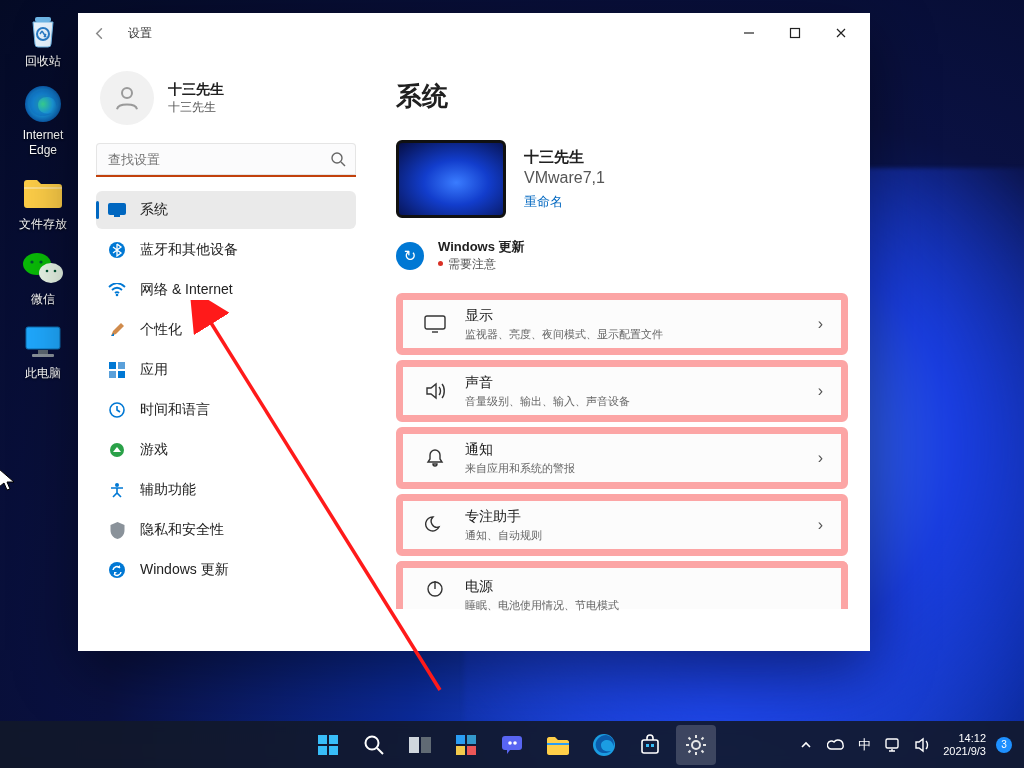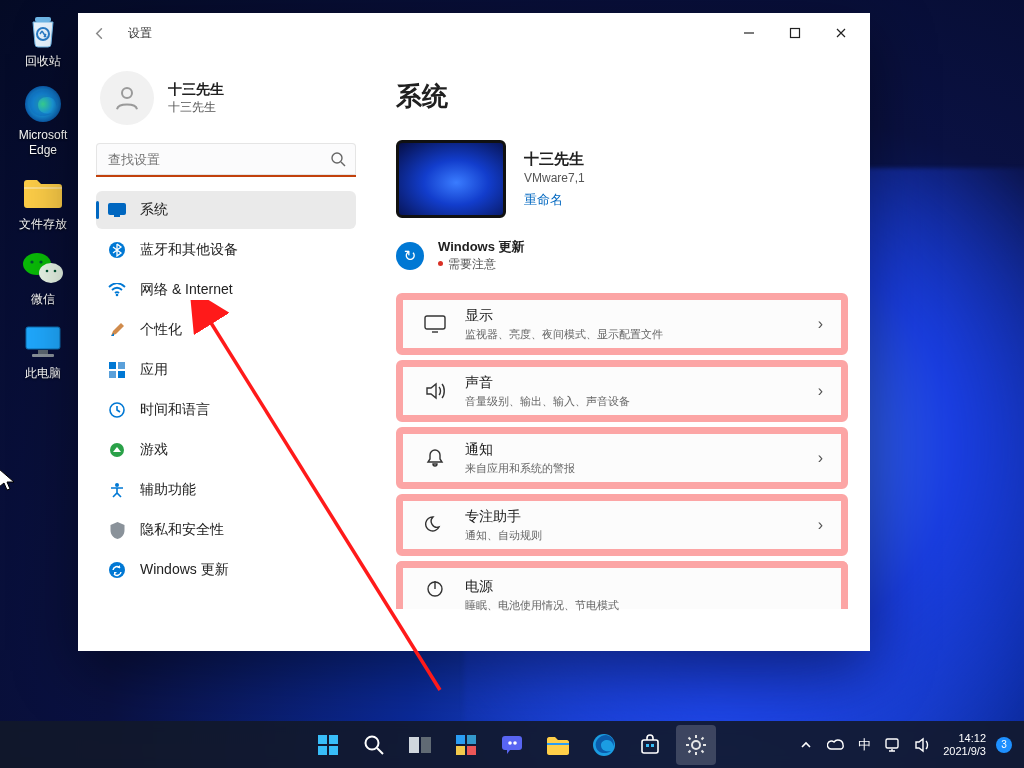--- a/index.html
+++ b/index.html
@@ -56,21 +56,21 @@
   .navitem.selected { background:#eaeaea; position:relative; }
   .navitem.selected::before { content:""; position:absolute; left:0; top:10px; bottom:10px; width:3px; background:#0067c0; border-radius:2px; }
   .nic { width:18px; height:18px; display:flex; align-items:center; justify-content:center; flex-shrink:0; }
 
   .main { flex:1; padding:26px 22px 0 22px; overflow:hidden; }
   .page-h1 { font-size:26px; font-weight:600; margin-bottom:26px; }
   .pc-row { display:flex; align-items:center; gap:18px; margin-bottom:20px; }
   .pc-thumb { width:110px; height:78px; border-radius:6px; border:3px solid #111;
     background: radial-gradient(ellipse at 55% 55%, #3a7cff 0%, #123dcc 40%, #060e45 100%); }
   .pc-meta .pc-name { font-size:15px; font-weight:600; }
-  .pc-meta .pc-model { font-size:12px; color:#555; margin-top:2px;text-align:center; }
+  .pc-meta .pc-model { font-size:16px; color:#555; margin-top:2px;text-align:center; }
   .pc-meta .pc-rename { font-size:13px; color:#0067c0; margin-top:6px; cursor:pointer; }
   .wu-row { display:flex; align-items:center; gap:14px; margin-bottom:20px; }
   .wu-ic { width:28px; height:28px; border-radius:50%; background:#0078d4; display:flex; align-items:center; justify-content:center; color:#fff; font-size:15px; }
   .wu-title { font-size:13px; font-weight:600; }
   .wu-sub { font-size:12px; color:#555; position:relative; padding-left:10px;}
   .wu-sub::before{content:""; position:absolute; left:0; top:5px; width:5px; height:5px; border-radius:50%; background:#d93025;}
 
   .cards { display:flex; flex-direction:column; gap:5px;}
   .card {
     border:7px solid #fca5a5; border-radius:6px; background:#fcfcfc; height:62px;
@@ -125,21 +125,21 @@
             <radialGradient id="eg" cx="50%" cy="50%">
               <stop offset="0%" stop-color="#39d694"></stop>
               <stop offset="55%" stop-color="#1b9de2"></stop>
               <stop offset="100%" stop-color="#0b5cab"></stop>
             </radialGradient>
           </defs>
           <circle cx="21" cy="21" r="18" fill="url(#eg)"></circle>
           <path d="M8 24c2 9 14 12 22 6-5 2-14 0-14-8 0-5 4-8 9-8 8 0 10 7 9 10 3-4 2-15-10-17C13 6 5 14 8 24z" fill="#0f6fc4" opacity=".55"></path>
         </svg>
     </div>
-    <div class="dlabel">Microsoft Edge</div>
+    <div class="dlabel">Internet Edge</div>
   </div>
   <div class="desk-item">
     <div class="dicon">
       <svg width="42" height="36" viewBox="0 0 42 36">
           <path fill="#ffcf48" d="M2 8c0-2 1-3 3-3h10l4 4h18c2 0 3 1 3 3v18c0 2-1 3-3 3H5c-2 0-3-1-3-3z"></path>
           <path fill="#ffe08a" d="M2 12h38v2H2z"></path>
         </svg>
     </div>
     <div class="dlabel">文件存放</div>
   </div>

